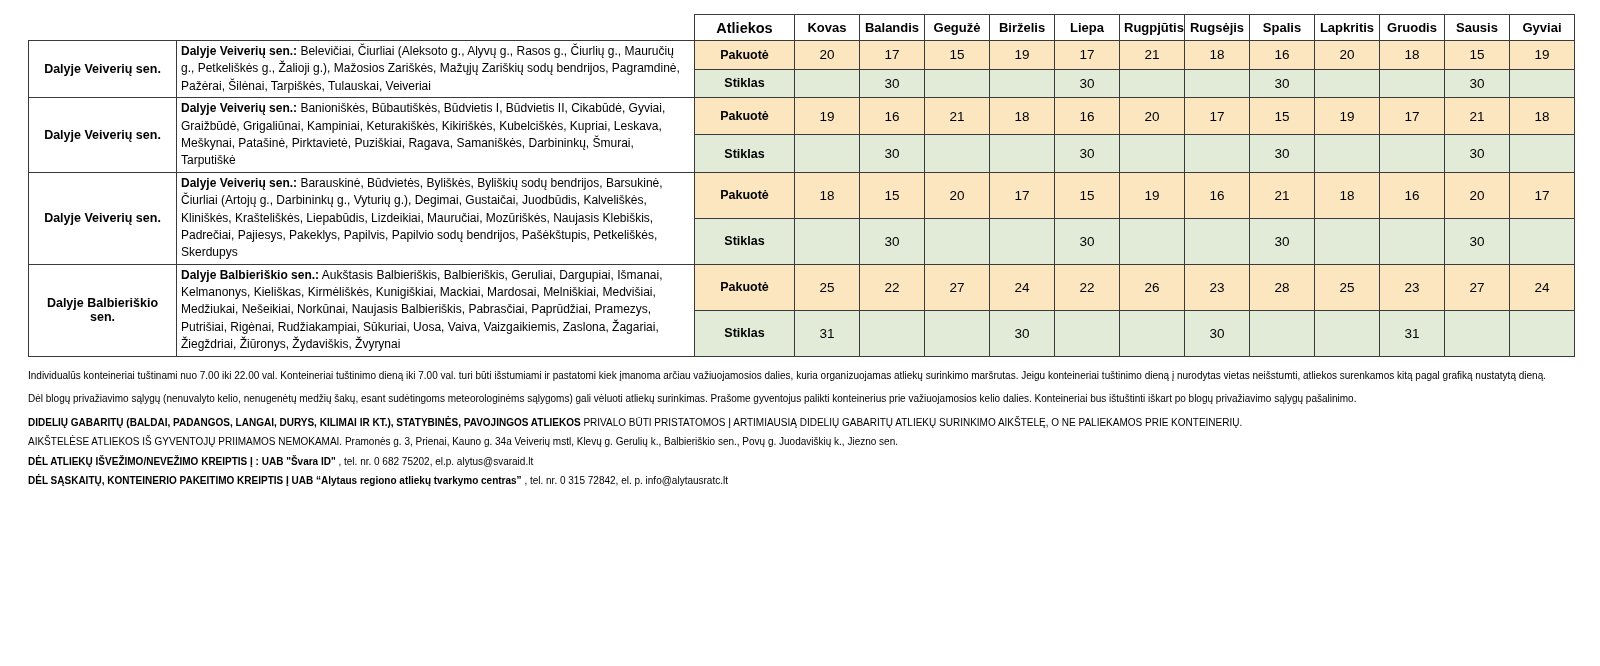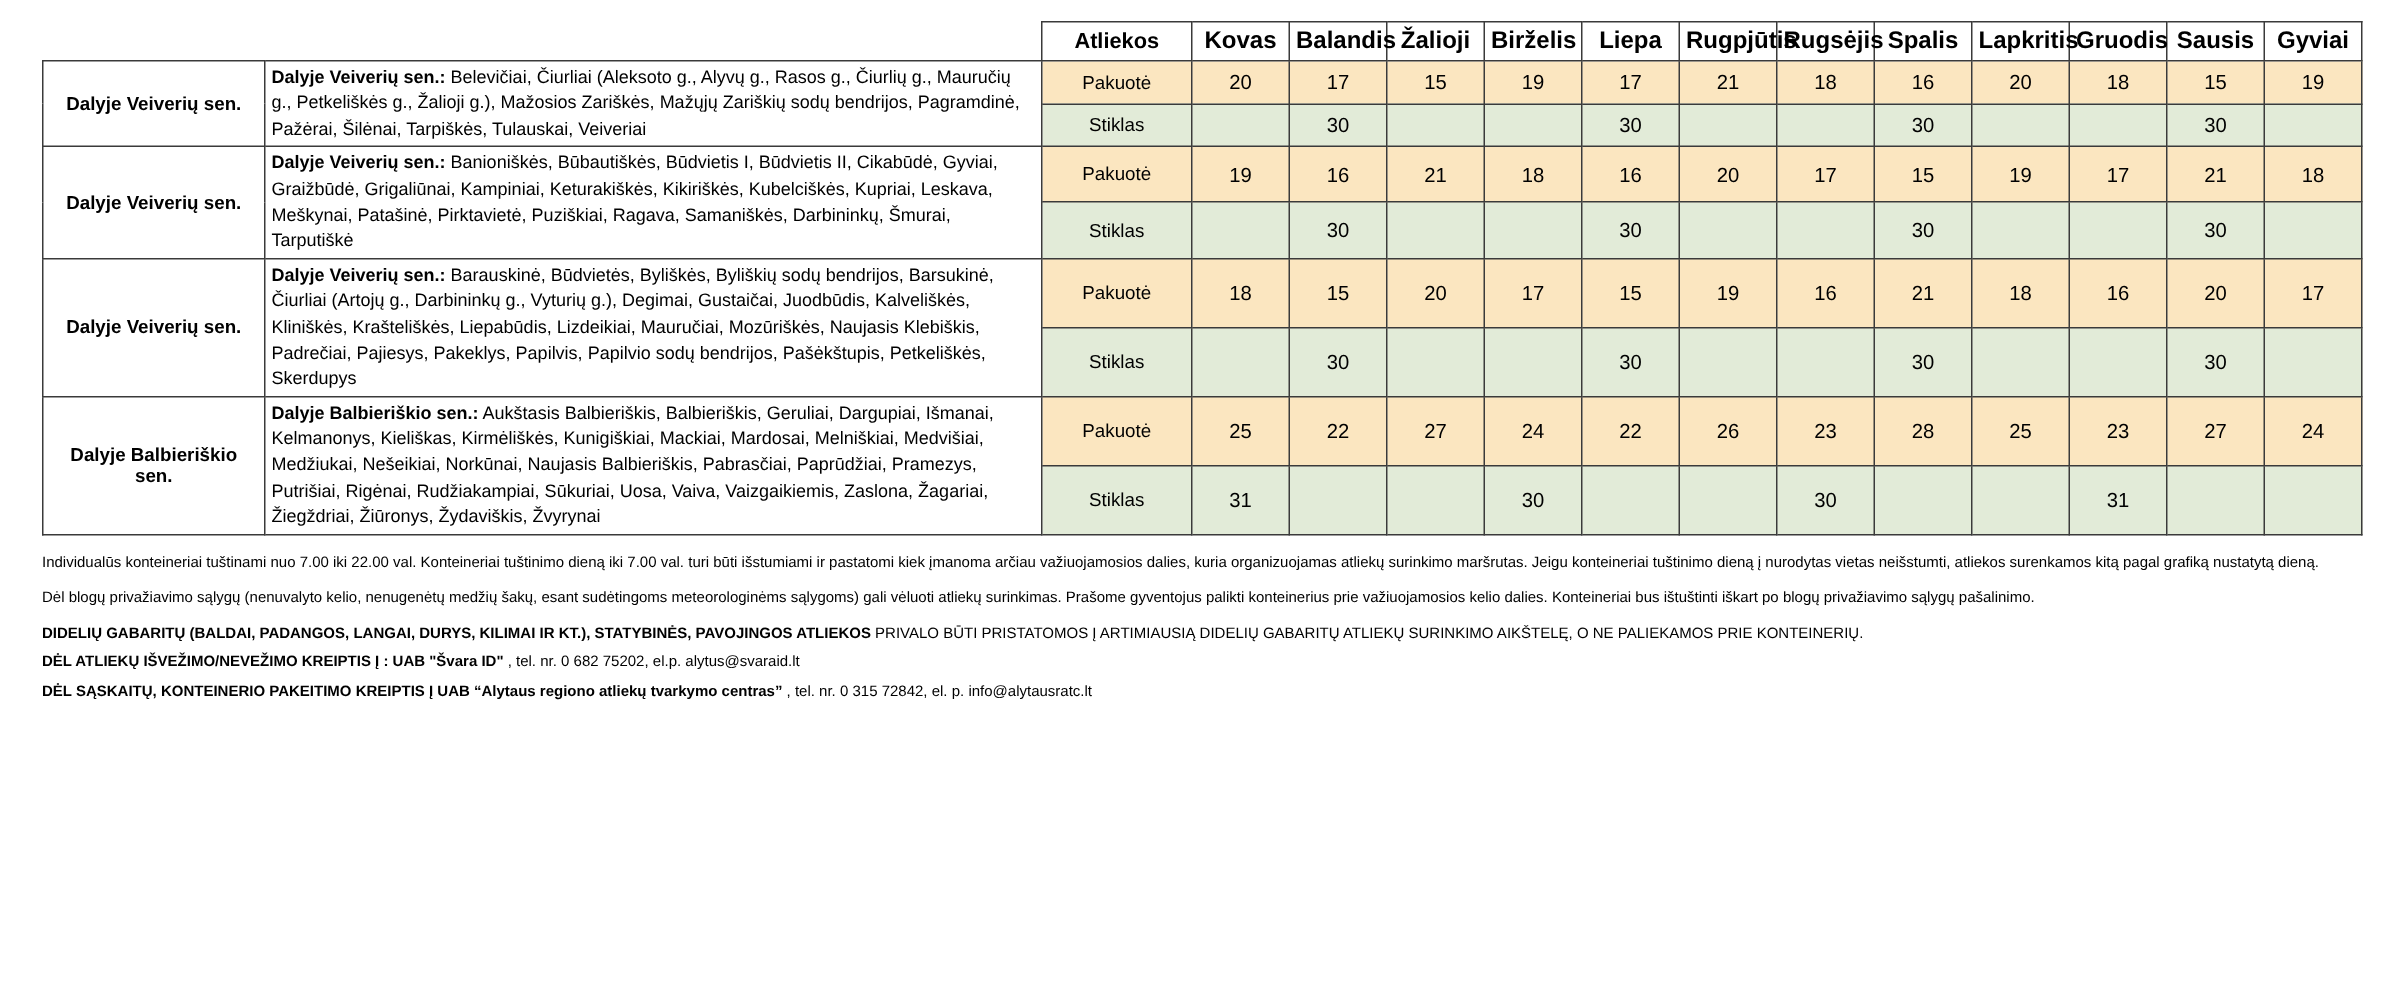--- a/index.html
+++ b/index.html
@@ -22,21 +22,21 @@
     border: 1px solid #3a3a3a;
     padding: 2px 4px;
     vertical-align: middle;
   }
   
   .hdr-blank { border: none !important; background: transparent; }
   .hdr-cell {
     background: #ffffff;
     text-align: center;
     font-weight: bold;
-    font-size: 16px;
+    font-size: 13px;
     height: 26px;
     white-space: nowrap;
   }
   .hdr-atliekos {
     background: #ffffff;
     text-align: center;
     font-weight: bold;
     font-size: 14.5px;
   }
 
@@ -57,21 +57,21 @@
     line-height: 1.45;
     text-align: left;
     vertical-align: middle;
     background: #ffffff;
     padding: 5px 6px;
   }
   td.desc b { font-weight: bold; }
 
   td.type {
     text-align: center;
-    font-weight: normal;
+    font-weight: bold;
     font-size: 12.5px;
   }
   td.val {
     text-align: center;
     font-size: 13.5px;
   }
   .row-pakuote td.type, .row-pakuote td.val { background: #fbe6c0; }
   .row-stiklas td.type, .row-stiklas td.val { background: #e2ebd8; }
 
   .notes {
@@ -108,21 +108,21 @@
         <col class="col-m">
         <col class="col-m">
     </colgroup>
     <thead>
       <tr>
         <td class="hdr-blank"></td>
         <td class="hdr-blank"></td>
         <th class="hdr-atliekos">Atliekos</th>
         <th class="hdr-cell">Kovas</th>
         <th class="hdr-cell">Balandis</th>
-        <th class="hdr-cell">Žalioji</th>
+        <th class="hdr-cell">Gegužė</th>
         <th class="hdr-cell">Birželis</th>
         <th class="hdr-cell">Liepa</th>
         <th class="hdr-cell">Rugpjūtis</th>
         <th class="hdr-cell">Rugsėjis</th>
         <th class="hdr-cell">Spalis</th>
         <th class="hdr-cell">Lapkritis</th>
         <th class="hdr-cell">Gruodis</th>
         <th class="hdr-cell">Sausis</th>
         <th class="hdr-cell">Gyviai</th>
       </tr>
@@ -260,17 +260,18 @@
         <td class="val"></td>
         <td class="val"></td>
       </tr>
     </tbody>
   </table>
 
   <div class="notes">
     <p>Individualūs konteineriai tuštinami nuo 7.00 iki 22.00 val. Konteineriai tuštinimo dieną iki 7.00 val. turi būti išstumiami ir pastatomi kiek įmanoma arčiau važiuojamosios dalies, kuria organizuojamas atliekų surinkimo maršrutas. Jeigu konteineriai tuštinimo dieną į nurodytas vietas neišstumti, atliekos surenkamos kitą pagal grafiką nustatytą dieną.</p>
     <p>Dėl blogų privažiavimo sąlygų (nenuvalyto kelio, nenugenėtų medžių šakų, esant sudėtingoms meteorologinėms sąlygoms) gali vėluoti atliekų surinkimas. Prašome gyventojus palikti konteinerius prie važiuojamosios kelio dalies. Konteineriai bus ištuštinti iškart po blogų privažiavimo sąlygų pašalinimo.</p>
     <p class="tight caps"><b>DIDELIŲ GABARITŲ (BALDAI, PADANGOS, LANGAI, DURYS, KILIMAI IR KT.), STATYBINĖS, PAVOJINGOS ATLIEKOS</b><span> PRIVALO BŪTI PRISTATOMOS Į ARTIMIAUSIĄ DIDELIŲ GABARITŲ ATLIEKŲ SURINKIMO AIKŠTELĘ, O NE PALIEKAMOS PRIE KONTEINERIŲ.</span></p>
+    <p class="tight">AIKŠTELĖSE ATLIEKOS IŠ GYVENTOJŲ PRIIMAMOS NEMOKAMAI. Pramonės g. 3, Prienai,  Kauno g. 34a Veiverių mstl, Klevų g. Gerulių k., Balbieriškio sen., Povų g. Juodaviškių k., Jiezno sen.</p>
     <p class="tight"><b>DĖL ATLIEKŲ IŠVEŽIMO/NEVEŽIMO KREIPTIS Į : UAB "Švara ID"</b><span> , tel. nr. 0 682 75202, el.p.  alytus@svaraid.lt</span></p>
     <p><b>DĖL SĄSKAITŲ, KONTEINERIO PAKEITIMO KREIPTIS Į UAB “Alytaus regiono atliekų tvarkymo centras”</b><span> , tel. nr. 0 315 72842, el. p. info@alytausratc.lt</span></p>
   </div>
 
 </div>
 
 </body></html>

